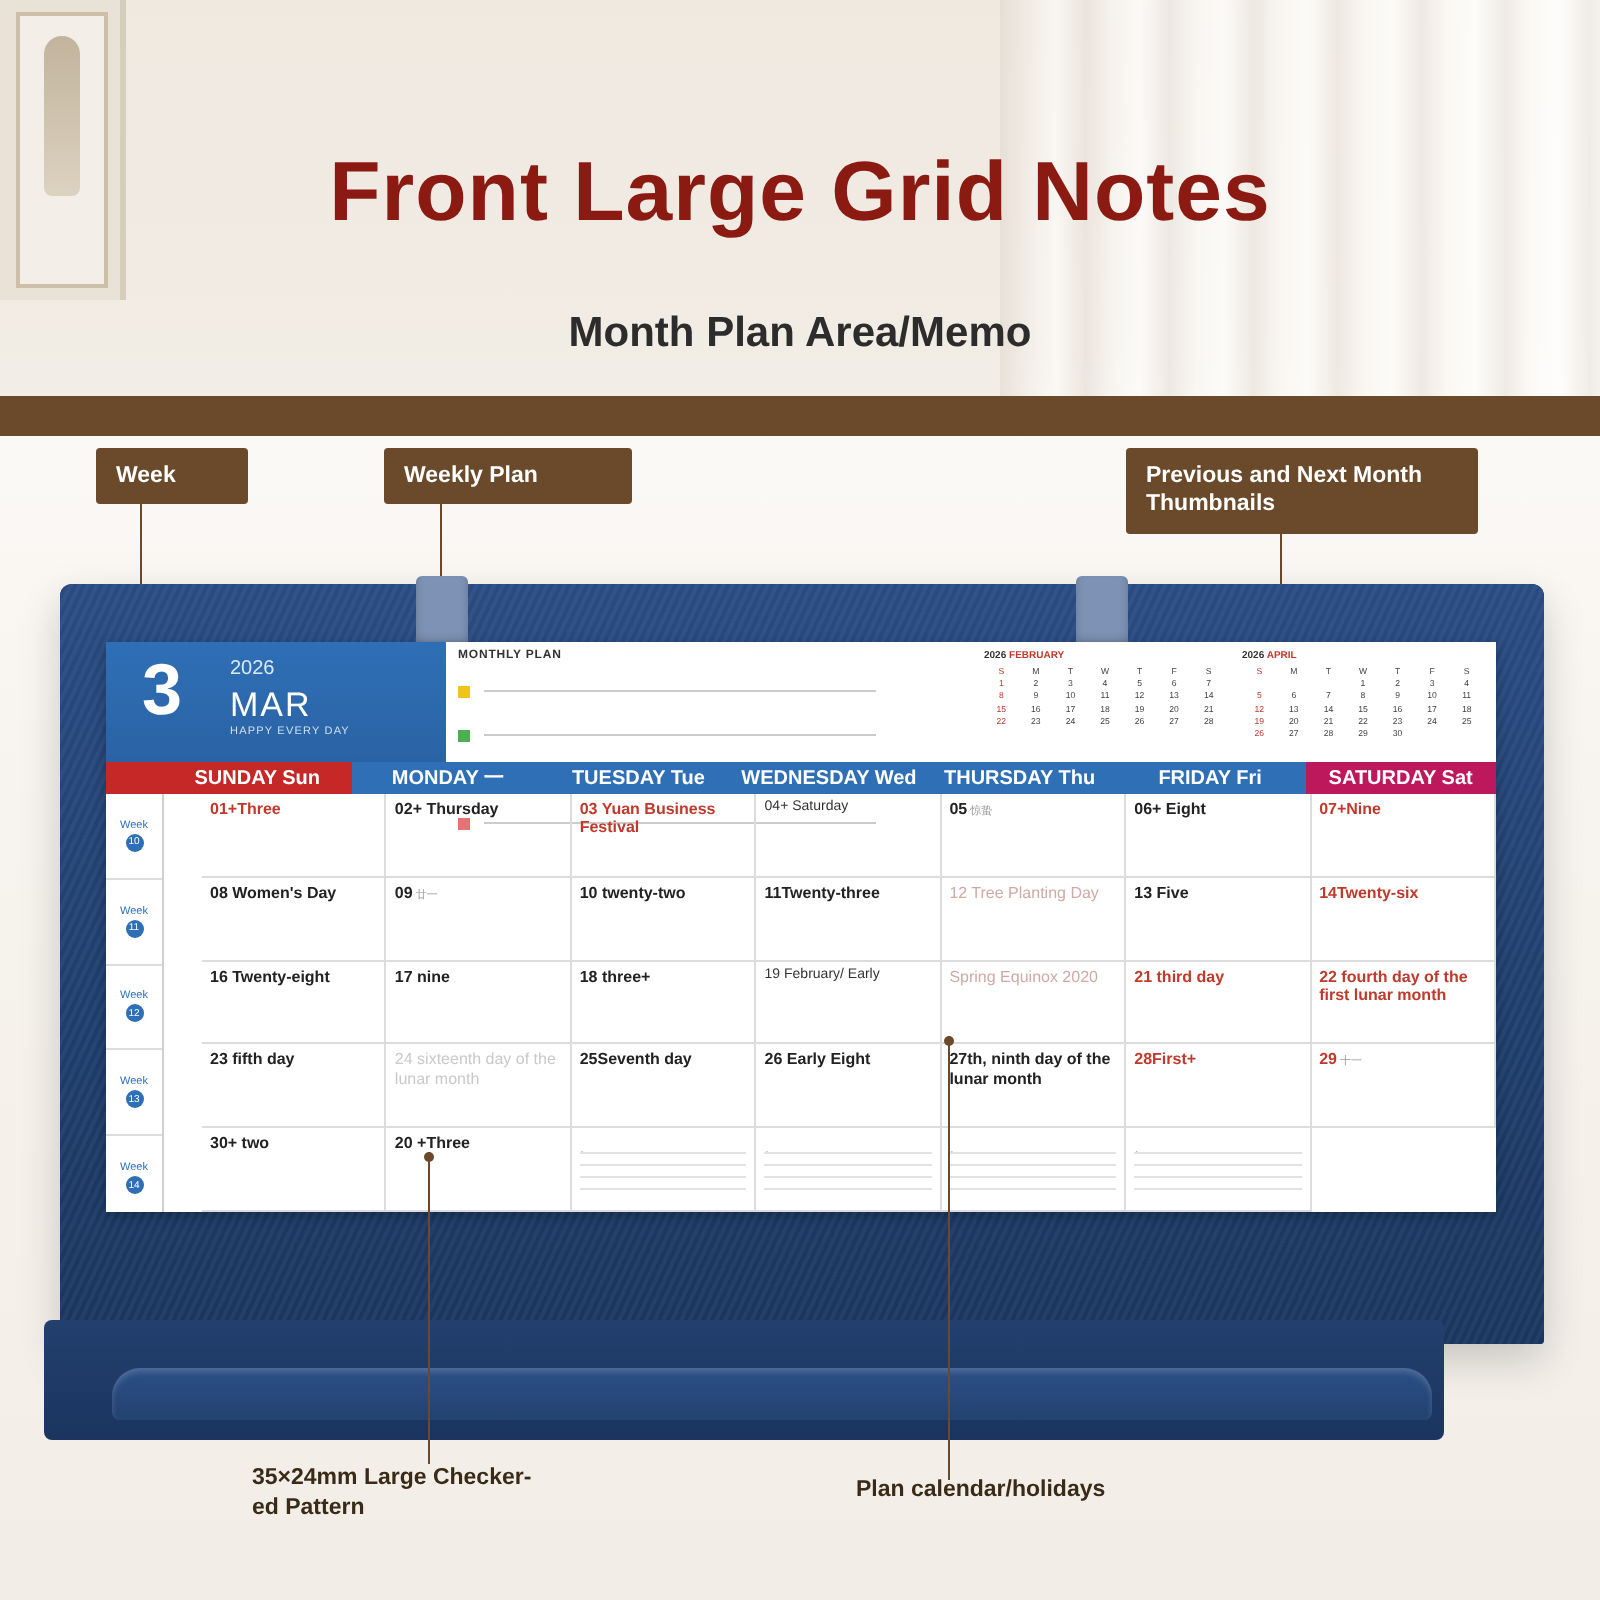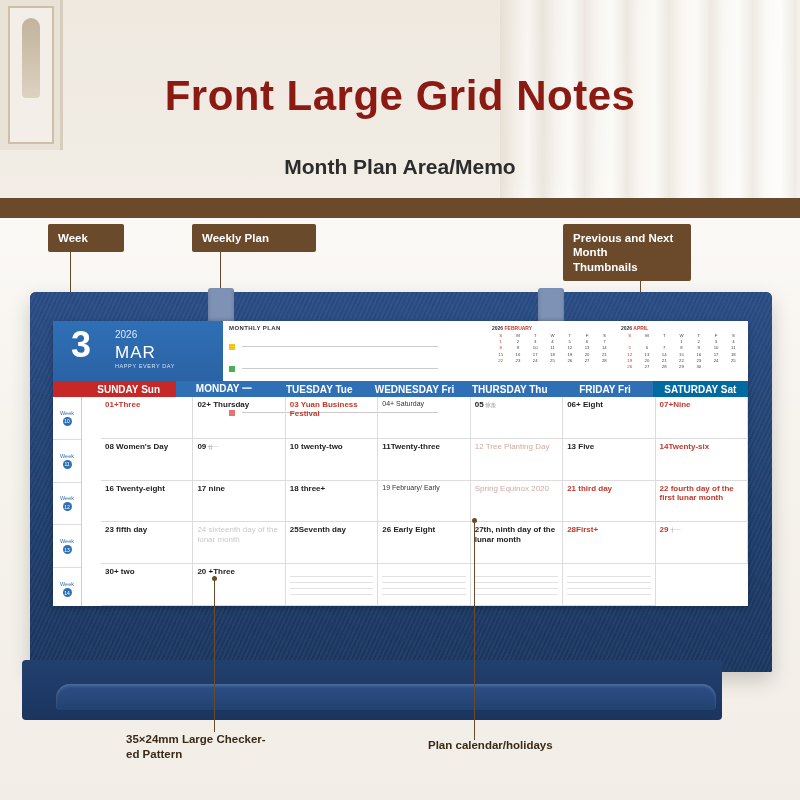--- a/index.html
+++ b/index.html
@@ -124,21 +124,21 @@
   
   #dow{
     position:absolute;left:0;top:60px;width:695px;height:16px;display:flex;
   }
   #dow .cell{flex:1;color:#fff;font-size:10px;font-weight:bold;
     display:flex;align-items:center;justify-content:center;}
   #dow .cell.c0{background:#c62828;}
   #dow .cell.c1,#dow .cell.c2{background:#2f6fb5;}
   #dow .cell.c3{background:#2f6fb5;}
   #dow .cell.c4,#dow .cell.c5{background:#2f6fb5;}
-  #dow .cell.c6{background:#0369a1;}
+  #dow .cell.c6{background:#be185d;}
   #dow .spacer{width:28px;background:#c62828;}
 
   
   #grid{position:absolute;left:0;top:76px;width:695px;height:209px;display:flex;}
   #weekcol{width:28px;background:#fff;border-right:1px solid #cfcfcf;}
   #weekcol .wk{
     height:41.8px;display:flex;flex-direction:column;align-items:center;justify-content:center;
     border-bottom:1px solid #dcdcdc;color:#2f6fb5;font-size:5.5px;
   }
   #weekcol .wk .num{
@@ -183,21 +183,21 @@
   <div id="subtitle">Month Plan Area/Memo</div>
 
   <div class="callout" style="left:48px;top:224px;width:76px;">Week</div>
   <div class="leader" style="left:70px;top:252px;height:150px;"></div>
   <div class="dot" style="left:68px;top:398px;"></div>
 
   <div class="callout" style="left:192px;top:224px;width:124px;">Weekly Plan</div>
   <div class="leader" style="left:220px;top:252px;height:88px;"></div>
   <div class="dot" style="left:218px;top:338px;"></div>
 
-  <div class="callout" style="left:563px;top:224px;width:128px;white-space:pre-line;">Previous and Next Month
+  <div class="callout" style="left:563px;top:224px;width:176px;white-space:pre-line;">Previous and Next Month
 Thumbnails</div>
   <div class="leader" style="left:640px;top:262px;height:74px;"></div>
   <div class="dot" style="left:638px;top:332px;"></div>
 
   <div id="planner">
     <div class="leather"></div>
   </div>
   <div class="clip" style="left:208px;top:288px;"></div>
   <div class="clip" style="left:538px;top:288px;"></div>
   <div id="stand"></div>
@@ -354,21 +354,21 @@
             </table>
         </div>
       </div>
     </div>
 
     <div id="dow">
       <div class="spacer"></div>
       <div class="cell c0">SUNDAY Sun</div>
       <div class="cell c1">MONDAY 一</div>
       <div class="cell c2">TUESDAY Tue</div>
-      <div class="cell c3">WEDNESDAY Fri</div>
+      <div class="cell c3">WEDNESDAY Wed</div>
       <div class="cell c4">THURSDAY Thu</div>
       <div class="cell c5">FRIDAY Fri</div>
       <div class="cell c6">SATURDAY Sat</div>
     </div>
 
     <div id="grid">
       <div id="weekcol">
           <div class="wk">
             <div>Week</div>
             <div class="num">10</div>

